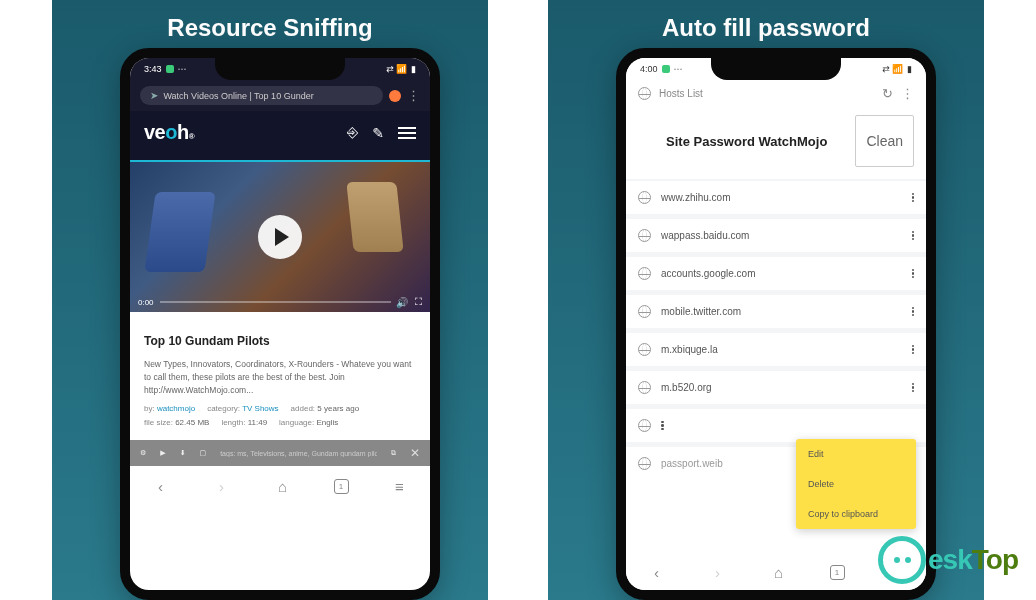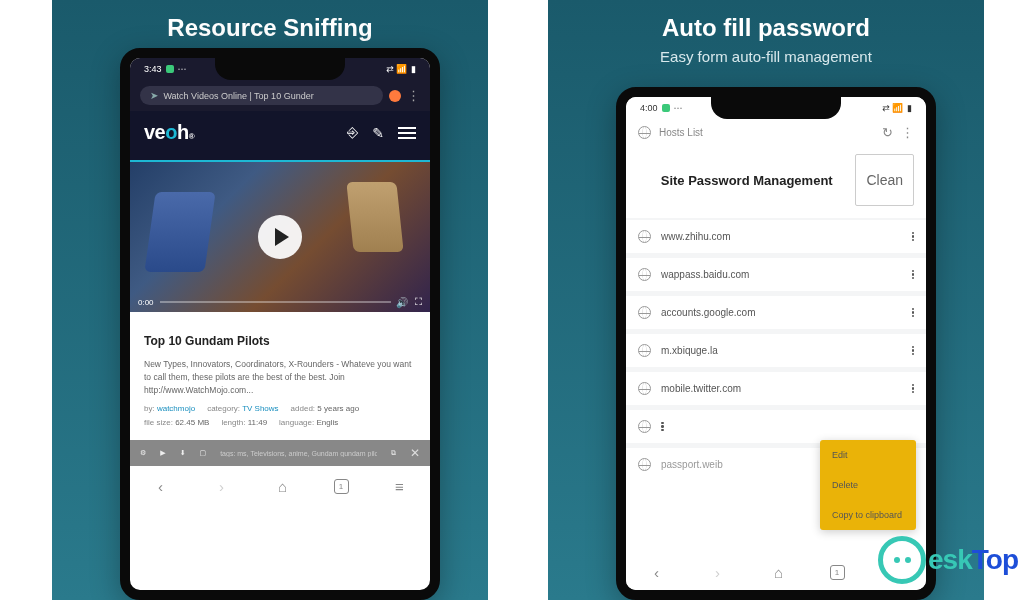--- a/index.html
+++ b/index.html
@@ -35,21 +35,21 @@
 }
 .panel-subtitle {
   color: #d8e8ec;
   font-size: 15px;
   margin-bottom: 22px;
 }
 .phone {
   width: 320px;
   height: 560px;
   background: #fff;
-  border-radius: 20px;
+  border-radius: 29px;
   border: 10px solid #0a0a0a;
   position: relative;
   overflow: hidden;
   box-shadow: 0 8px 30px rgba(0,0,0,0.3);
   margin-left: 20px;
 }
 .notch {
   position: absolute;
   top: 0;
   left: 50%;
@@ -282,24 +282,24 @@
   background: #999;
 }
 .site-name { flex: 1; }
 .row-dots { color: #666; font-size: 14px; line-height: 0.5; display: flex; flex-direction: column; gap: 1px; }
 .row-dots span { width: 2.5px; height: 2.5px; background: #555; border-radius: 50%; }
 .site-row.partial .site-name { color: #999; }
 .popup {
   position: absolute;
   right: 10px;
   top: -8px;
-  background: #eab308;
+  background: #fde047;
   box-shadow: 0 2px 10px rgba(0,0,0,0.2);
   border-radius: 3px;
-  width: 96px;
+  width: 120px;
   z-index: 10;
 }
 .popup-item {
   padding: 10px 12px;
   font-size: 9px;
   color: #555;
 }
 
 
 .watermark {
@@ -323,21 +323,21 @@
   position: relative;
 }
 .wm-face { display: flex; gap: 5px; }
 .wm-eye { width: 6px; height: 6px; background: #37c8b5; border-radius: 50%; }
 .wm-text {
   font-size: 28px;
   font-weight: 700;
   color: #37c8b5;
   letter-spacing: -1px;
 }
-.wm-text .t2 { color: #1d4ed8; text-align: center; }
+.wm-text .t2 { color: #4d7c0f; text-align: center; }
 </style>
 </head>
 <body>
 
 <div class="panels">
 
   <div class="panel">
     <div class="panel-title">Resource Sniffing</div>
 
     <div class="phone">
@@ -424,21 +424,20 @@
         <span class="nav-square">
             <span>1</span>
           </span>
         <span class="nav-item">≡</span>
       </div>
     </div>
   </div>
 
   <div class="panel">
     <div class="panel-title">Auto fill password</div>
-    <div class="panel-subtitle">Easy form auto-fill management</div>
 
     <div class="phone">
       <div class="notch"></div>
       <div class="status-bar light">
         <div class="status-left">
           <span>4:00</span>
           <span class="green-dot"></span>
           <span>⋯</span>
         </div>
         <div class="status-right">
@@ -449,21 +448,21 @@
       </div>
 
       <div class="p2-top">
         <span class="globe"></span>
         <span class="title">Hosts List</span>
         <span class="refresh">↻</span>
         <span class="dots">⋮</span>
       </div>
 
       <div class="pm-header">
-        <h2>Site Password Management</h2>
+        <h2>Site Password WatchMojo</h2>
         <button class="clean-btn">Clean</button>
       </div>
 
       <div class="site-list">
         <div class="site-row">
           <span class="globe"></span>
           <span class="site-name">www.zhihu.com</span>
           <div class="row-dots">
               <span></span>
               <span></span>
@@ -483,30 +482,39 @@
           <span class="globe"></span>
           <span class="site-name">accounts.google.com</span>
           <div class="row-dots">
               <span></span>
               <span></span>
               <span></span>
             </div>
         </div>
         <div class="site-row">
           <span class="globe"></span>
+          <span class="site-name">mobile.twitter.com</span>
+          <div class="row-dots">
+              <span></span>
+              <span></span>
+              <span></span>
+            </div>
+        </div>
+        <div class="site-row">
+          <span class="globe"></span>
           <span class="site-name">m.xbiquge.la</span>
           <div class="row-dots">
               <span></span>
               <span></span>
               <span></span>
             </div>
         </div>
         <div class="site-row">
           <span class="globe"></span>
-          <span class="site-name">mobile.twitter.com</span>
+          <span class="site-name">m.b520.org</span>
           <div class="row-dots">
               <span></span>
               <span></span>
               <span></span>
             </div>
         </div>
         <div class="site-row" style="position:relative">
           <span class="globe"></span>
           <div class="row-dots">
               <span></span>

